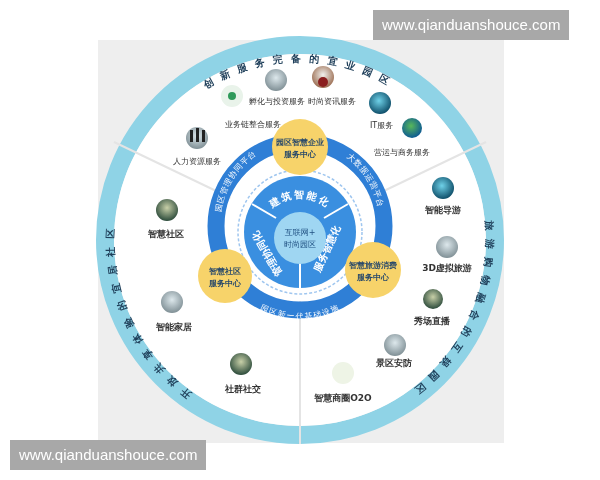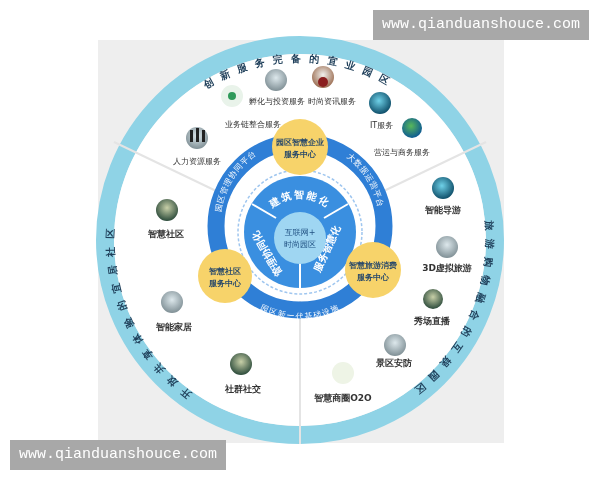--- a/index.html
+++ b/index.html
@@ -1,19 +1,19 @@
 <!DOCTYPE html>
 <html><head>
 <meta charset="utf-8">
 <style>
   html, body { margin:0; padding:0; background:#ffffff; }
   body { width:600px; height:480px; position:relative; overflow:hidden; font-family:"DejaVu Sans", sans-serif; }
   .panel { position:absolute; left:98px; top:40px; width:406px; height:403px; background:#eeeeee; }
   svg.diagram { position:absolute; left:0; top:0; width:600px; height:480px; }
-  .watermark { position:absolute; background:#a8a8a8; color:#ffffff; font-family:Liberation Mono, monospace; font-size:15px; line-height:30px; padding:0 9px; }
+  .watermark { position:absolute; background:#a8a8a8; color:#ffffff; font-family:Liberation Sans, sans-serif; font-size:15px; line-height:30px; padding:0 9px; }
   .wm-top { left:373px; top:10px; height:30px; }
   .wm-bottom { left:10px; top:440px; height:30px; }
   .ring-char { font-family:"DejaVu Sans", sans-serif; font-size:10px; font-weight:bold; fill:#1f3f5a; }
   .svc-label { font-family:"DejaVu Sans", sans-serif; font-size:8px; fill:#333333; }
   .svc-label-lg { font-family:"DejaVu Sans", sans-serif; font-size:9px; fill:#333333; font-weight:bold; }
   .yellow-text { font-family:"DejaVu Sans", sans-serif; font-size:8px; fill:#2a4a6a; font-weight:bold; }
   .blue-text { font-family:"DejaVu Sans", sans-serif; font-size:8px; fill:#ffffff; }
   .seg-text { font-family:"DejaVu Sans", sans-serif; font-size:10px; font-weight:bold; fill:#ffffff; }
   .core-text { font-family:"DejaVu Sans", sans-serif; font-size:8px; fill:#1f4f80; }
 </style>

